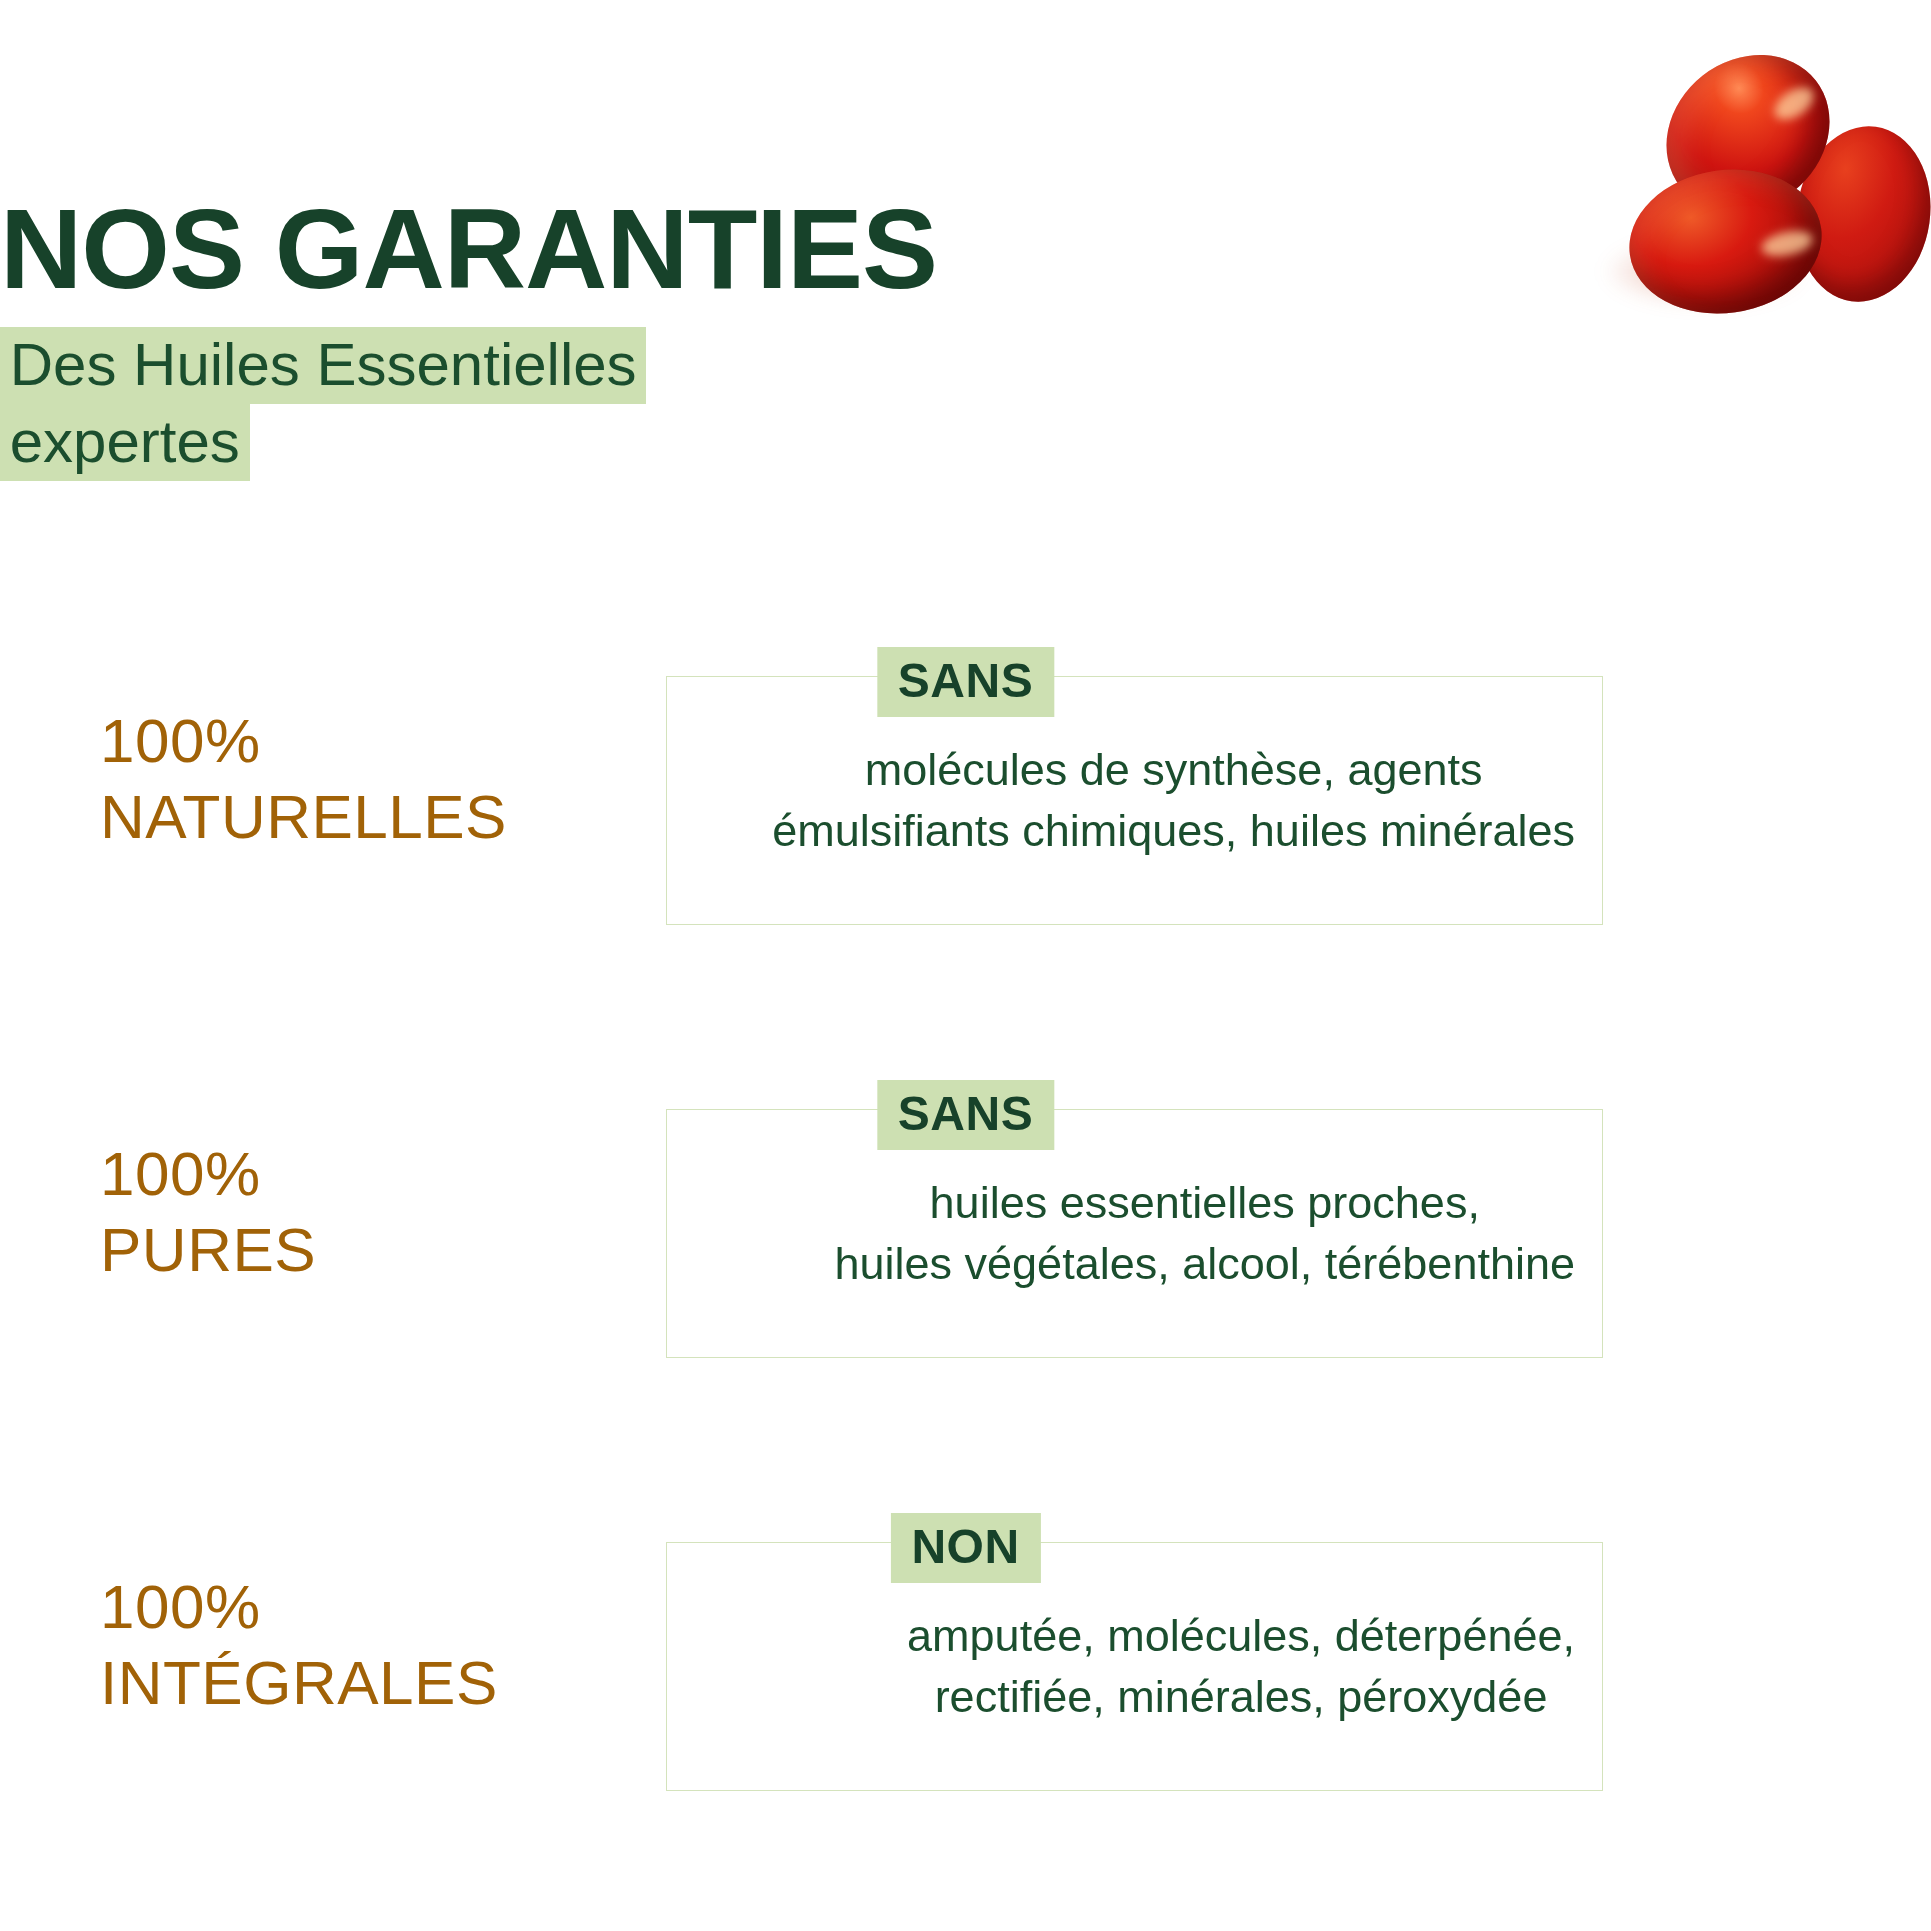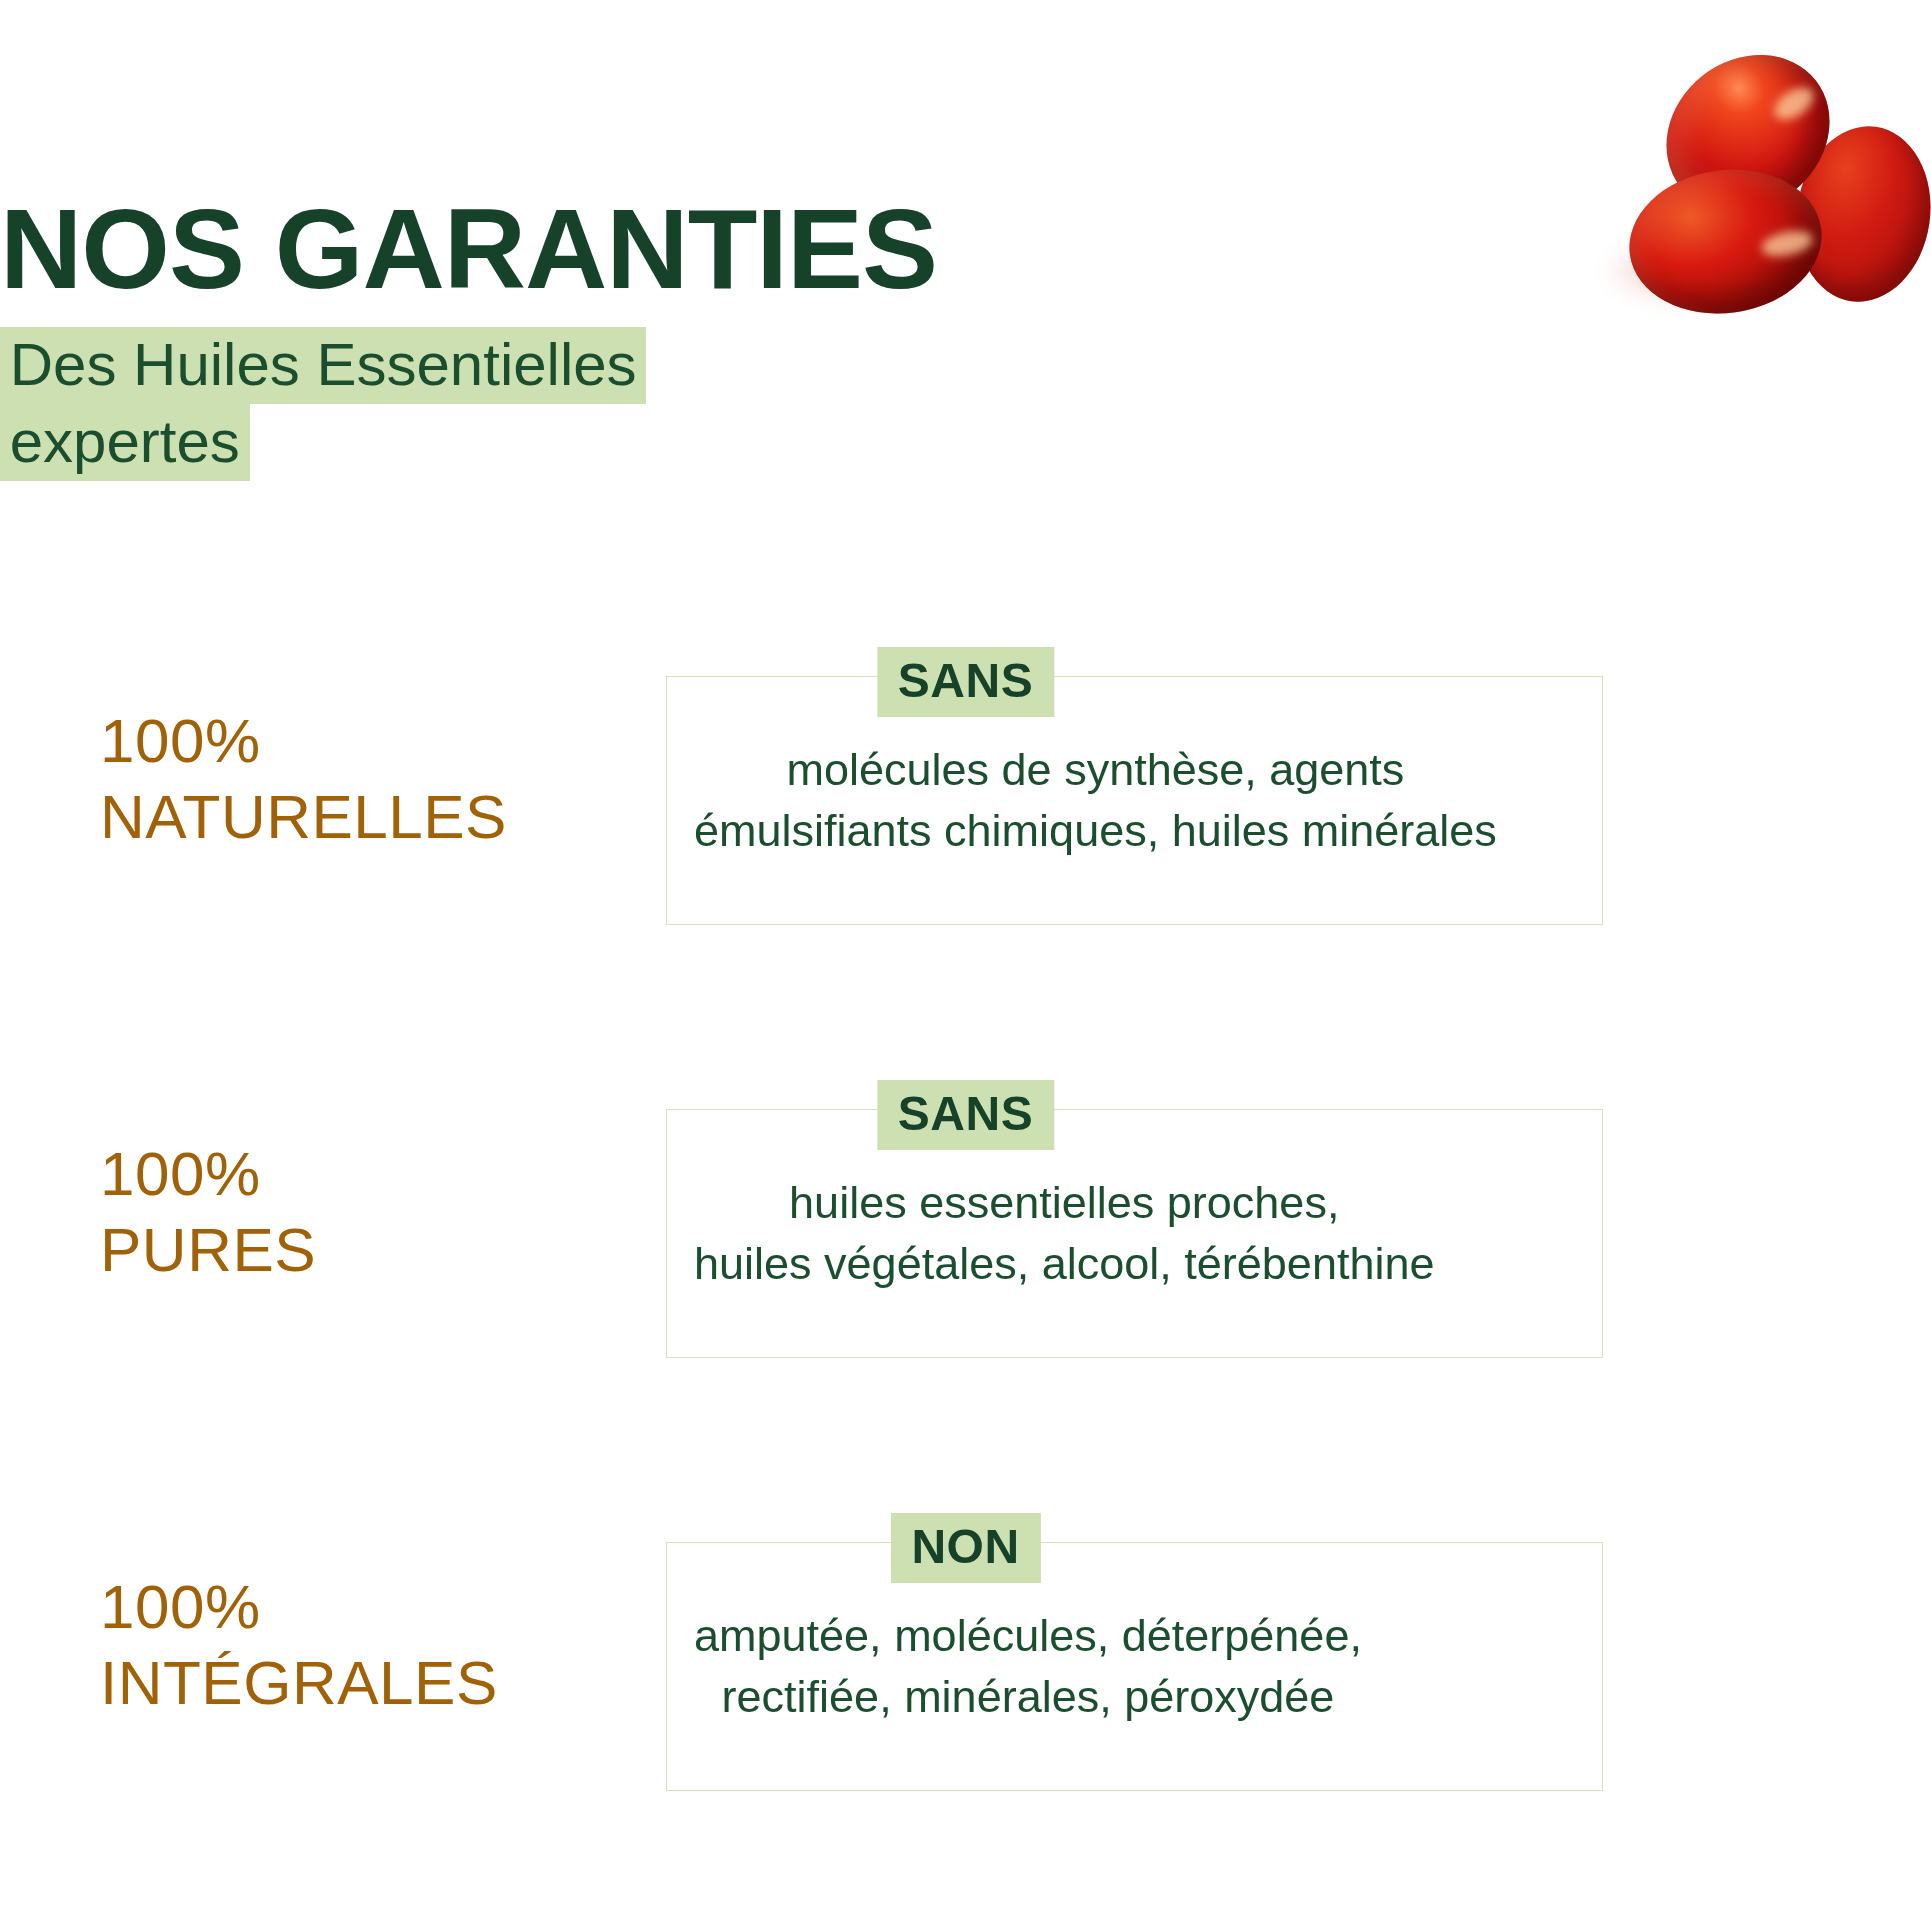--- a/index.html
+++ b/index.html
@@ -138,21 +138,21 @@
   .box {
     position: absolute;
     left: 666px;
     top: 58px;
     width: 937px;
     height: 249px;
     border: 1.9px solid #d4e3bc;
     box-sizing: border-box;
     display: flex;
     align-items: center;
-    justify-content: flex-start;
+    justify-content: flex-end;
   }
   .box-text {
     font-size: 45px;
     font-weight: 400;
     line-height: 1.34;
     text-align: center;
     color: #1b4e2e;
     padding: 0 27px;
   }
   .badge {

